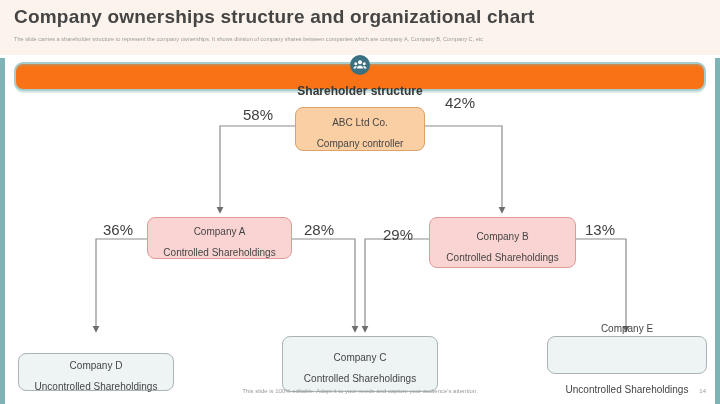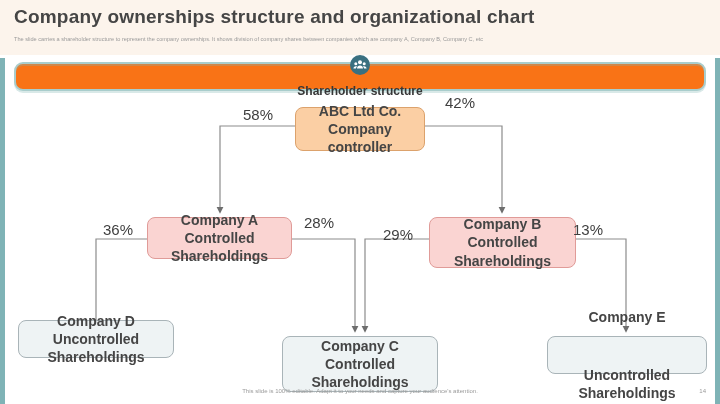--- a/index.html
+++ b/index.html
@@ -39,41 +39,41 @@
     display: flex; align-items: center; justify-content: center; gap: 9px; flex-direction: column;
   }
   .banner-icon-circle { width: 20px; height: 20px; flex: 0 0 auto; }
   .banner-label { font-size: 12px; font-weight: bold; color: #373737; }
   
   .node {
     position: absolute; border-radius: 8px; border: 1.5px solid;
     display: flex; flex-direction: column; align-items: center; justify-content: center;
     text-align: center; line-height: 1.3;
   }
-  .node span { font-size: 14px; font-weight: bold; color: var(--text-dark); }
+  .node span { font-size: 10px; font-weight: normal; color: var(--text-dark); margin-top: 8px; }
   .node.controller   { background: var(--controller-fill);   border-color: var(--controller-border); }
   .node.controlled   { background: var(--controlled-fill);   border-color: var(--controlled-border); }
   .node.uncontrolled { background: var(--uncontrolled-fill); border-color: var(--uncontrolled-border); }
   .node-abc { left: 295px; top: 107px; width: 130px; height: 44px; }
   .node-a   { left: 147px; top: 217px; width: 145px; height: 42px; }
   .node-b   { left: 429px; top: 217px; width: 147px; height: 51px; }
-  .node-d   { left: 18px;  top: 320px; width: 156px; height: 38px; }
+  .node-d   { left: 18px;  top: 353px; width: 156px; height: 38px; }
   .node-c   { left: 282px; top: 336px; width: 156px; height: 56px; }
   .node-e   { left: 547px; top: 336px; width: 160px; height: 38px; gap: 40px; }
   
   .share-label {
     position: absolute; width: 40px; text-align: center;
     font-size: 15px; font-weight: normal; color: #3f3f3f;
   }
   .sl-0 { left: 238px; top: 106px; }
   .sl-1 { left: 440px; top: 94px; }
   .sl-2 { left: 98px;  top: 221px; }
-  .sl-3 { left: 299px; top: 214px; }
+  .sl-3 { left: 299px; top: 221px; }
   .sl-4 { left: 378px; top: 226px; }
-  .sl-5 { left: 568px; top: 221px; }
+  .sl-5 { left: 580px; top: 221px; }
   .connector-svg { position: absolute; left: 0; top: 0; }
   
   .footer-note {
     position: absolute; left: 0; top: 388px; width: 720px; text-align: center;
     font-size: 6px; color: var(--text-muted);
   }
   .page-number {
     position: absolute; right: 14px; top: 388px;
     font-size: 6px; color: var(--text-muted);
   }

